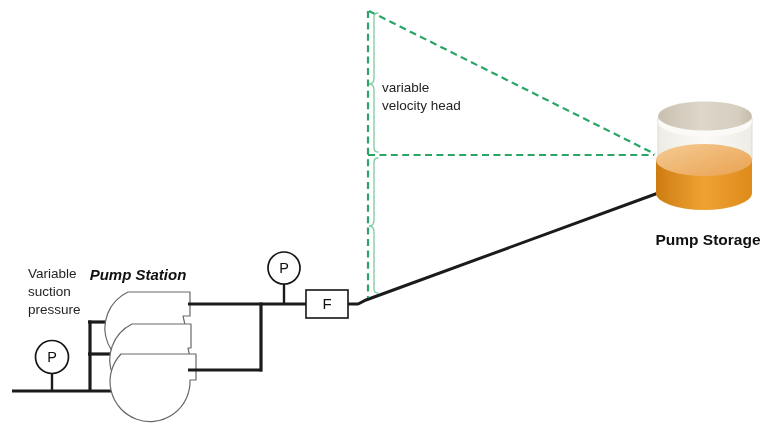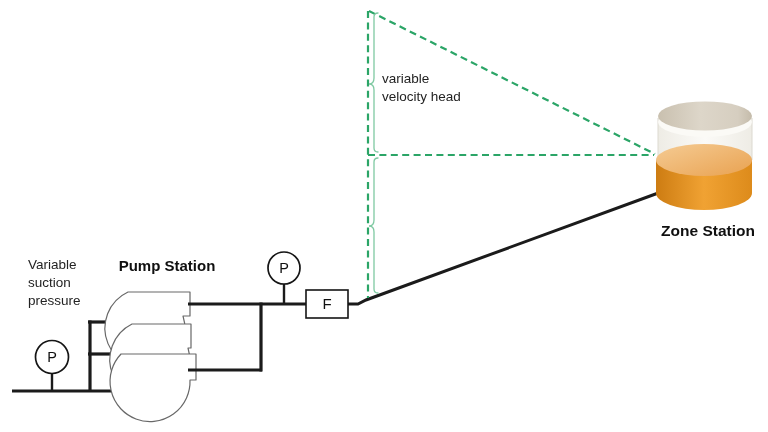--- a/index.html
+++ b/index.html
@@ -4,20 +4,21 @@
 <style>
   html,body{margin:0;padding:0;background:#fff;}
   .stage{
     position:relative;width:768px;height:432px;background:#ffffff;
     font-family:"Liberation Sans",sans-serif;overflow:hidden;
   }
   .stage svg{position:absolute;left:0;top:0;}
   .lbl{
     position:absolute;color:#232323;font-size:13.5px;line-height:1.34;
     white-space:pre-line;
+    margin-top:9px;
   }
   .lbl.bold{
     font-weight:bold;font-size:15px;color:#101010;text-align:center;
     white-space:nowrap;
   }
   .glyph{
     position:absolute;width:20px;height:18px;text-align:center;
     font-size:14.5px;color:#101010;line-height:18px;
   }
 </style>
@@ -97,27 +98,27 @@
       <circle cx="52" cy="357" r="16.5" stroke-width="1.7"></circle>
       <circle cx="284" cy="268" r="16" stroke-width="1.7"></circle>
       <rect x="306" y="290" width="42" height="28" stroke-width="1.6"></rect>
     </g>
   </svg>
 
   <div class="lbl" style="left:28px;top:256px;width:90px;">Variable
 suction
 pressure</div>
 
-  <div class="lbl bold" style="left:115px;top:256px;width:104px;">Pump Station</div>
+  <div class="lbl bold" style="left:86px;top:256px;width:104px;font-style:italic;">Pump Station</div>
 
   <div class="lbl" style="left:382px;top:70px;width:120px;">variable
 velocity head</div>
 
 
-  <div class="lbl bold" style="left:648px;top:221px;width:120px;font-size:15.5px;">Zone Station</div>
+  <div class="lbl bold" style="left:648px;top:221px;width:120px;font-size:15.5px;">Pump Storage</div>
 
   <div class="glyph" style="left:42px;top:348px;">P</div>
 
   <div class="glyph" style="left:274px;top:259px;">P</div>
 
   <div class="glyph" style="left:317px;top:295px;font-size:15px;">F</div>
 
 </div>
 
 </body></html>

